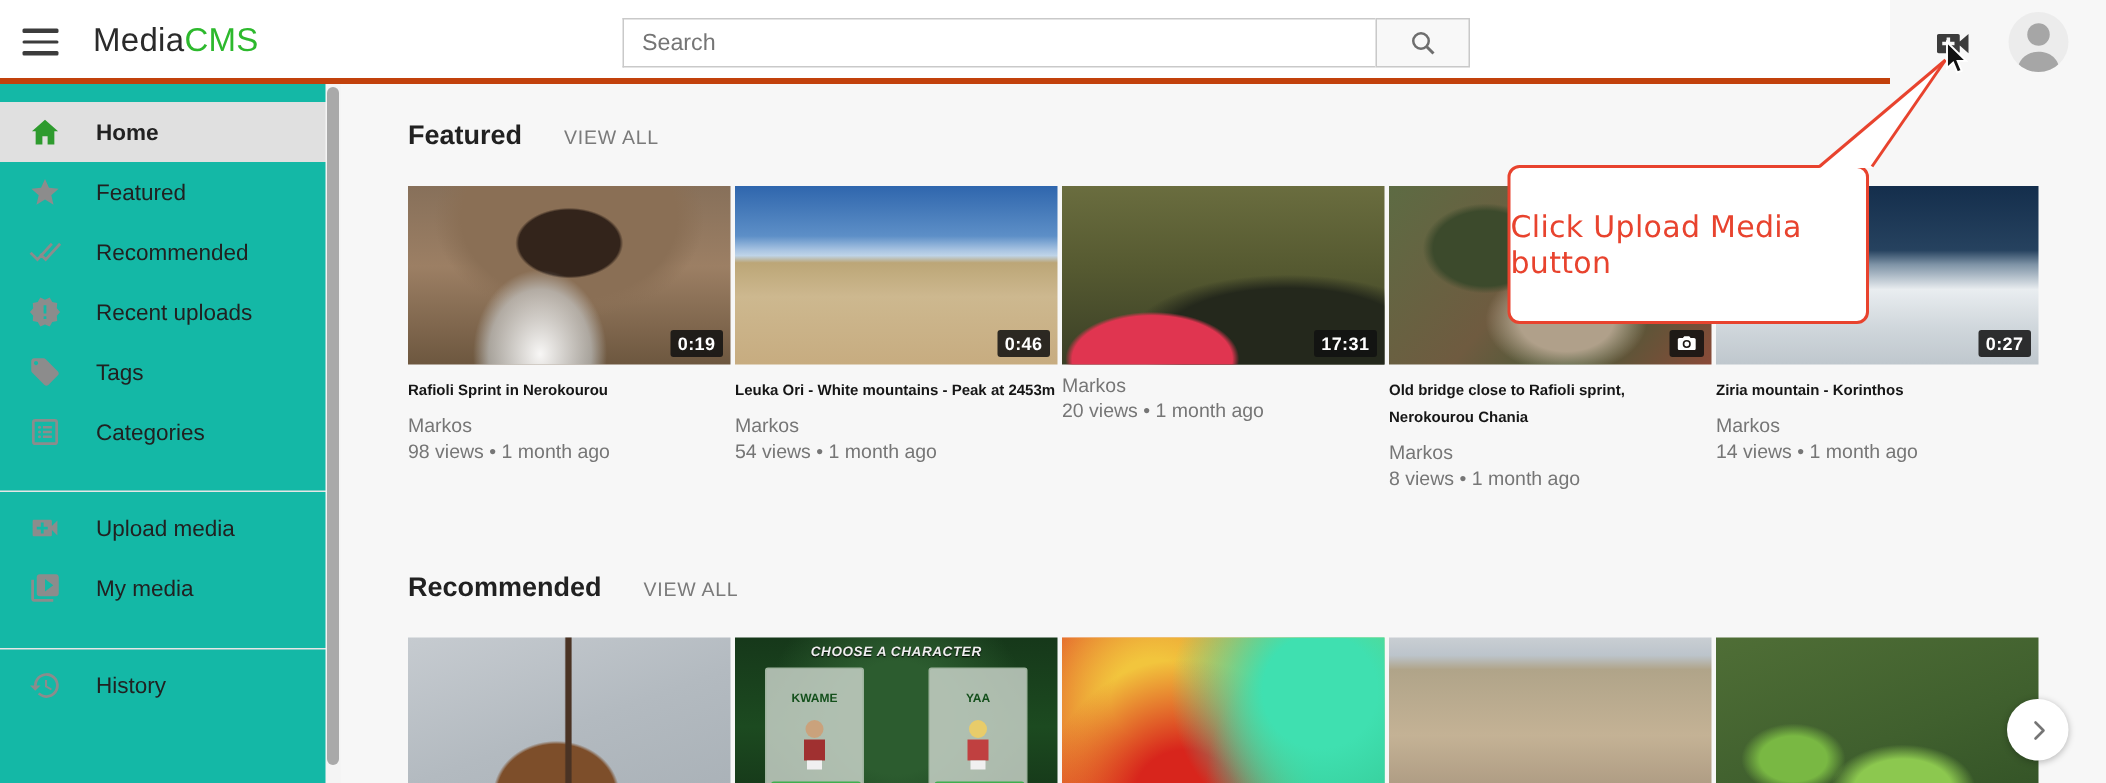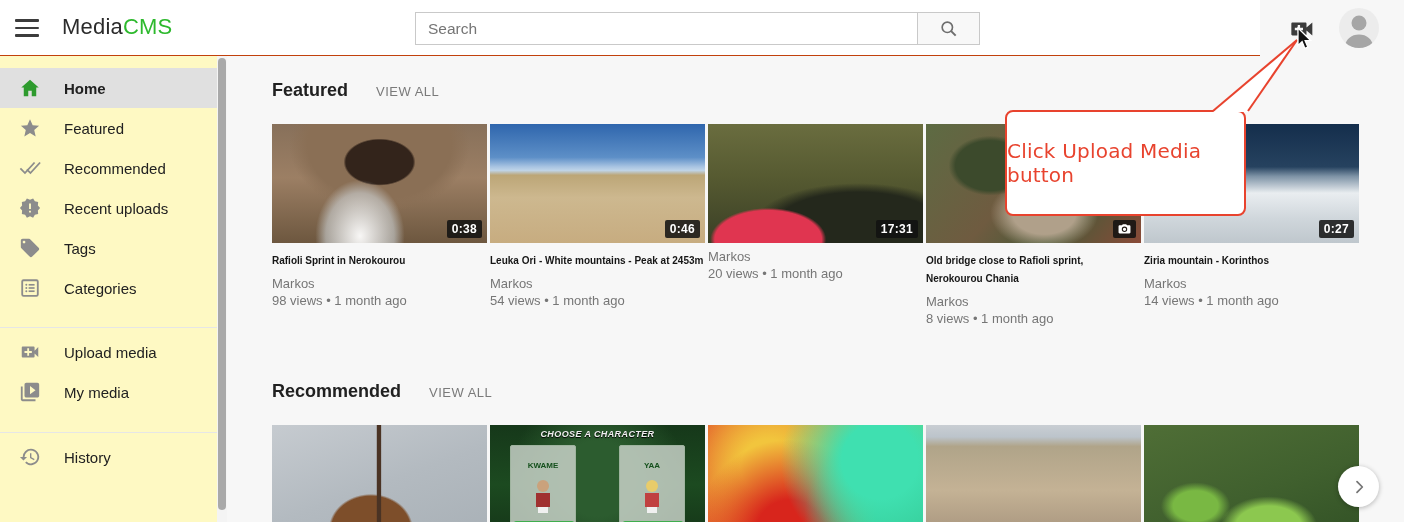--- a/index.html
+++ b/index.html
@@ -1,38 +1,38 @@
 <!DOCTYPE html>
 <html><head>
 <meta charset="utf-8">
 <style>
   html,body{margin:0;padding:0;width:1404px;height:522px;overflow:hidden;
     font-family:"Liberation Sans",sans-serif;background:#f7f7f7;}
   *{box-sizing:border-box;}
 
   
   .topbar{position:absolute;left:0;top:0;width:1260px;height:56px;background:#fff;
-    border-bottom:1px solid #c2410c;z-index:30;}
+    border-bottom:4px solid #c2410c;z-index:30;}
   .hamburger{position:absolute;left:14px;top:17px;width:26px;height:22px;cursor:pointer;
     display:flex;flex-direction:column;justify-content:space-between;padding:2px 1px;}
   .hamburger div{height:2.6px;background:#3c3c3c;border-radius:1px;}
   .logo{position:absolute;left:62px;top:14px;font-size:22px;letter-spacing:.2px;color:#2b2b2b;cursor:pointer;}
   .logo .cms{color:#2db92d;}
   .searchwrap{position:absolute;left:415px;top:12px;height:33px;display:flex;}
   .searchinput{width:502px;height:33px;border:1px solid #c9c9c9;border-right:none;background:#fff;
     padding:4px 12px;font-size:15.5px;color:#222;outline:none;font-family:"Liberation Sans",sans-serif;}
   .searchinput::placeholder{color:#757575;}
   .searchbtn{width:63px;height:33px;border:1px solid #c9c9c9;background:#f8f8f8;cursor:pointer;
     display:flex;align-items:center;justify-content:center;}
   .topicon{position:absolute;left:1289px;top:17px;width:28px;height:24px;cursor:pointer;}
   .avatar{position:absolute;left:1339px;top:8px;width:40px;height:40px;border-radius:50%;
     background:#ececec;overflow:hidden;cursor:pointer;}
 
   
-  .sidebar{position:absolute;left:0;top:56px;width:223px;height:466px;background:#fef9c3;
+  .sidebar{position:absolute;left:0;top:56px;width:223px;height:466px;background:#14b8a6;
     z-index:20;padding-top:12px;}
   .sitem{height:40px;display:flex;align-items:center;padding-left:18px;cursor:pointer;
     font-size:15px;color:#212121;}
   .sitem .ic{width:24px;height:24px;margin-right:22px;flex:0 0 24px;display:flex;align-items:center;justify-content:center;}
   .sitem.active{background:#e0e0e0;font-weight:bold;}
   .side-sep{height:1px;background:#e6e6e6;margin:19px 0 4px 0;}
   .side-sep.two{margin:20px 0 4px 0;}
   .sb-track{position:absolute;left:217px;top:56px;width:10px;height:466px;background:#f4f4f4;z-index:21;}
   .sb-thumb{position:absolute;left:1px;top:2px;width:8px;height:452px;background:#a9a9a9;border-radius:4px;cursor:grab;}
 
@@ -236,21 +236,21 @@
 <div class="main">
 
   <div class="sechead" style="top:24px">
     <span class="t">Featured</span>
     <span class="va">VIEW ALL</span>
   </div>
 
   <div class="row" style="top:68px">
     <div class="card">
       <div class="thumb th-f1">
-        <span class="badge">0:38</span>
+        <span class="badge">0:19</span>
       </div>
       <div class="ctitle">Rafioli Sprint in Nerokourou</div>
       <div class="cauthor">Markos</div>
       <div class="cmeta">98 views • 1 month ago</div>
     </div>
     <div class="card">
       <div class="thumb th-f2">
         <span class="badge">0:46</span>
       </div>
       <div class="ctitle">Leuka Ori - White mountains - Peak at 2453m</div>

